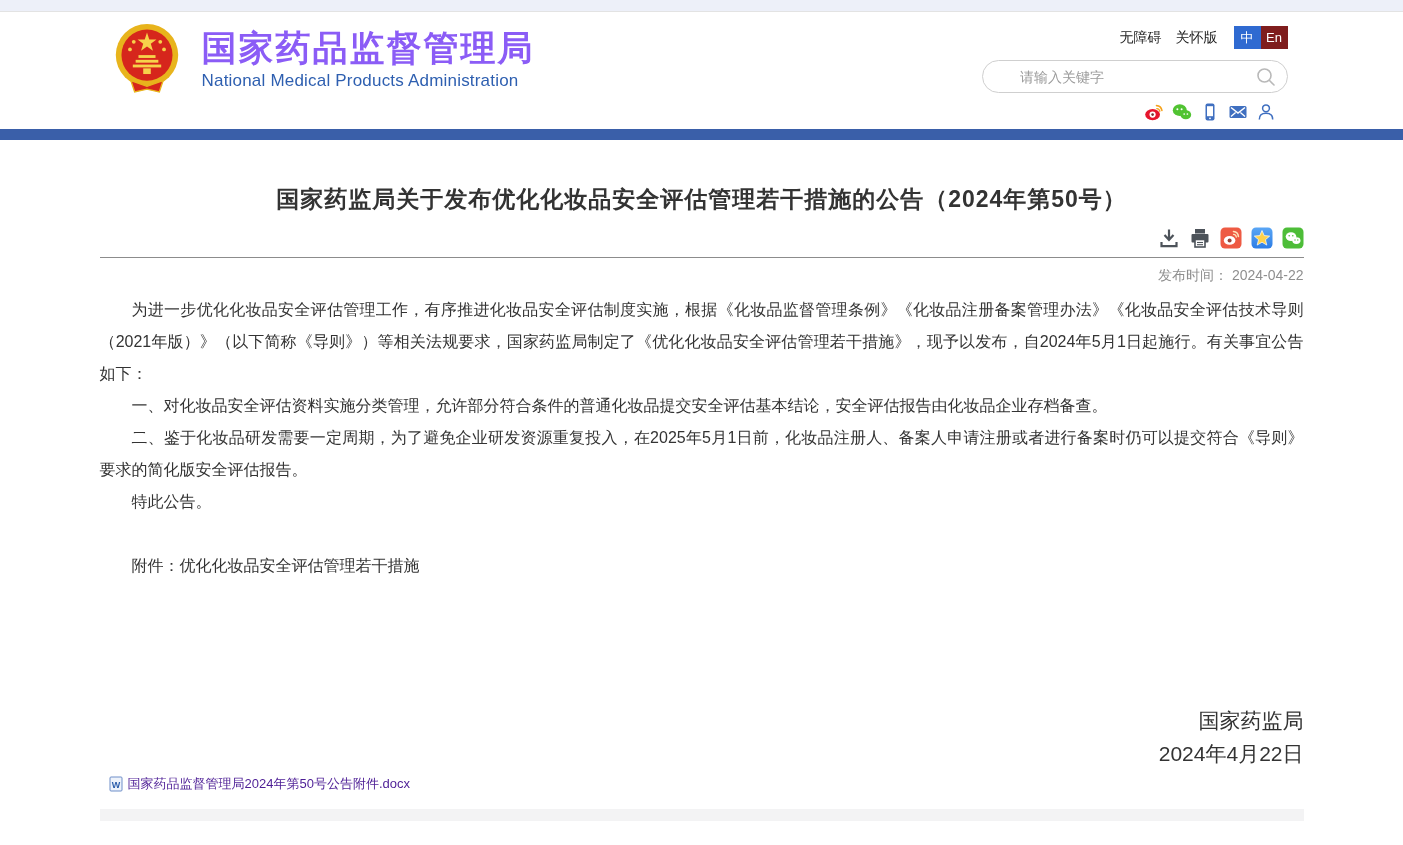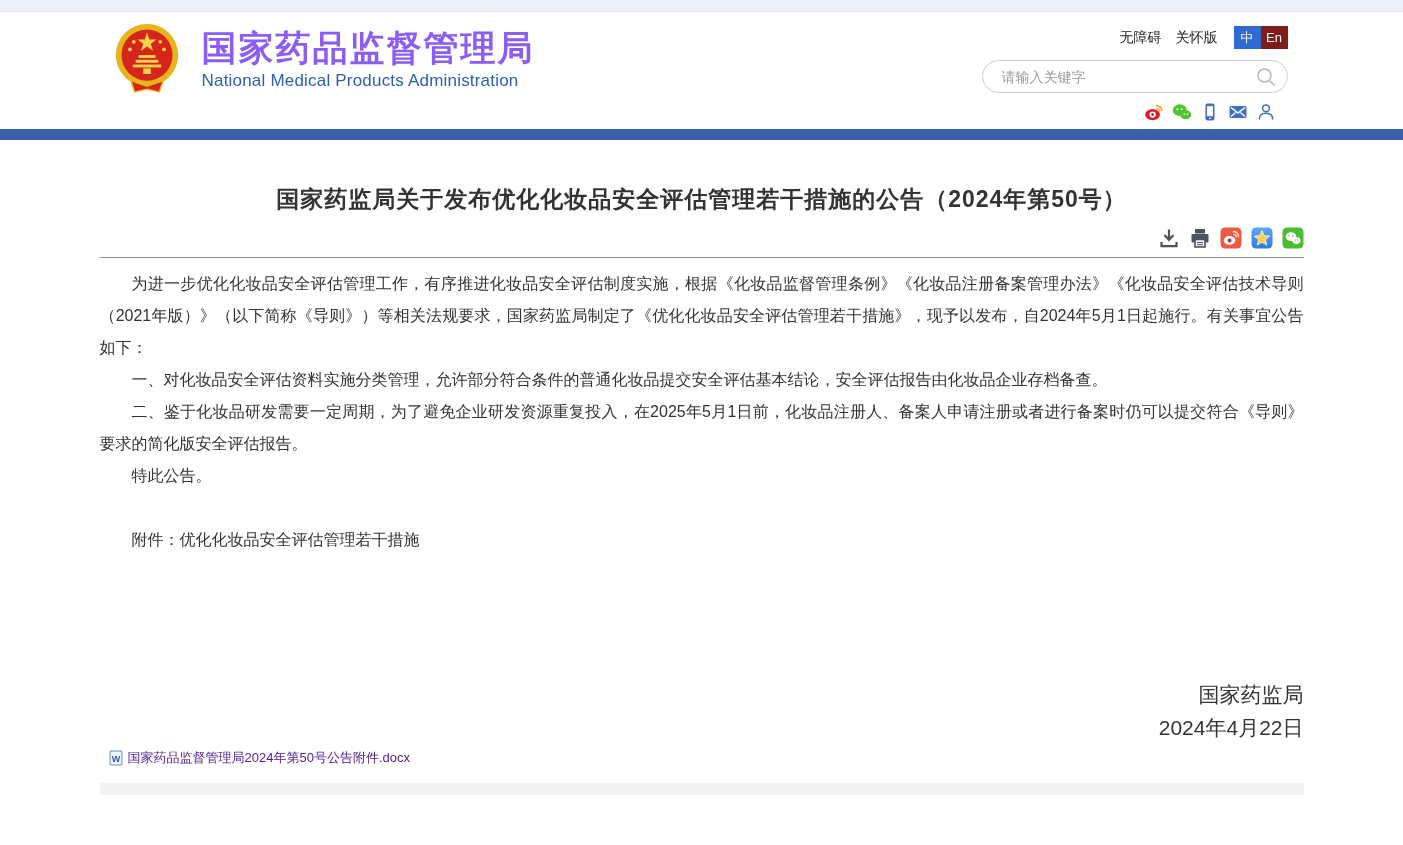--- a/index.html
+++ b/index.html
@@ -19,21 +19,21 @@
   .site-en { font-size:17px; color:#2e5fb0; margin-top:3px; letter-spacing:0.2px; }
   .header-right { position:absolute; right:16px; top:0; }
   .quick-links { display:flex; justify-content:flex-end; align-items:center; margin-top:14px; font-size:14px; color:#222; }
   .quick-link { margin-left:14px; cursor:pointer; }
   .lang-group { display:flex; margin-left:16px; }
   .lang-btn { width:27px; height:23px; display:flex; align-items:center; justify-content:center;
               font-size:13px; color:#fff; cursor:pointer; }
   .lang-zh { background:#2f6ad1; }
   .lang-en { background:#7f1d1d; }
   .search-box { margin-top:11px; width:306px; height:33px; border:1px solid #cfcfcf; border-radius:17px;
-                position:relative; background:#fff; display:flex; align-items:center; }
+                position:relative; background:#fff; display:flex; align-items:center;justify-content:center; }
   .search-box input { border:none; outline:none; background:transparent; margin-left:17px;
                       width:250px; font-size:14px; color:#333; }
   .search-box input::placeholder { color:#9b9b9b; }
   .search-btn { position:absolute; right:10px; top:5px; width:22px; height:22px; cursor:pointer; }
   .social-row { display:flex; justify-content:flex-end; align-items:center; gap:8px; margin-top:9px; padding-right:12px; }
   .social-icon { width:20px; height:20px; cursor:pointer; }
   
   .blue-band { height:11px; background:#3a5fa9; }
   
   main { width:1204px; margin:0 auto; }
@@ -197,20 +197,24 @@
         <circle cx="7.2" cy="8.8" r="0.8" fill="#4dbd38"></circle>
         <circle cx="10.8" cy="8.8" r="0.8" fill="#4dbd38"></circle>
         <circle cx="13" cy="13" r="0.7" fill="#4dbd38"></circle>
         <circle cx="15.8" cy="13" r="0.7" fill="#4dbd38"></circle>
       </svg>
     </span>
   </div>
 
   <hr class="rule">
 
+  <div class="publish">
+    <span>发布时间：</span>
+    <span>2024-04-22</span>
+  </div>
 
   <div class="article-body">
     <p>为进一步优化化妆品安全评估管理工作，有序推进化妆品安全评估制度实施，根据《化妆品监督管理条例》《化妆品注册备案管理办法》《化妆品安全评估技术导则（2021年版）》（以下简称《导则》）等相关法规要求，国家药监局制定了《优化化妆品安全评估管理若干措施》，现予以发布，自2024年5月1日起施行。有关事宜公告如下：</p>
     <p>一、对化妆品安全评估资料实施分类管理，允许部分符合条件的普通化妆品提交安全评估基本结论，安全评估报告由化妆品企业存档备查。</p>
     <p>二、鉴于化妆品研发需要一定周期，为了避免企业研发资源重复投入，在2025年5月1日前，化妆品注册人、备案人申请注册或者进行备案时仍可以提交符合《导则》要求的简化版安全评估报告。</p>
     <p>特此公告。</p>
     <p class="attach-note">附件：优化化妆品安全评估管理若干措施</p>
   </div>
 
   <div class="signature">

